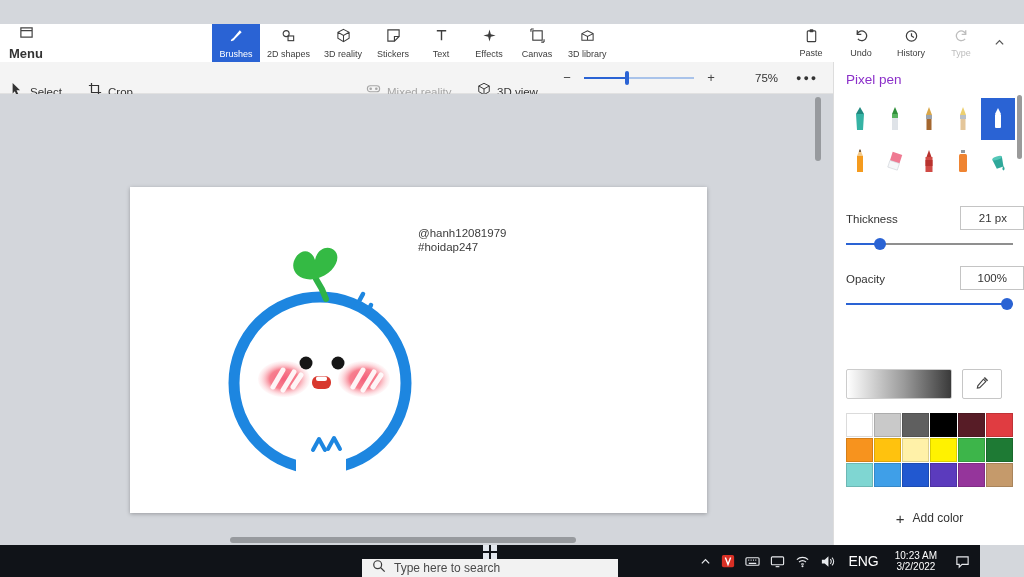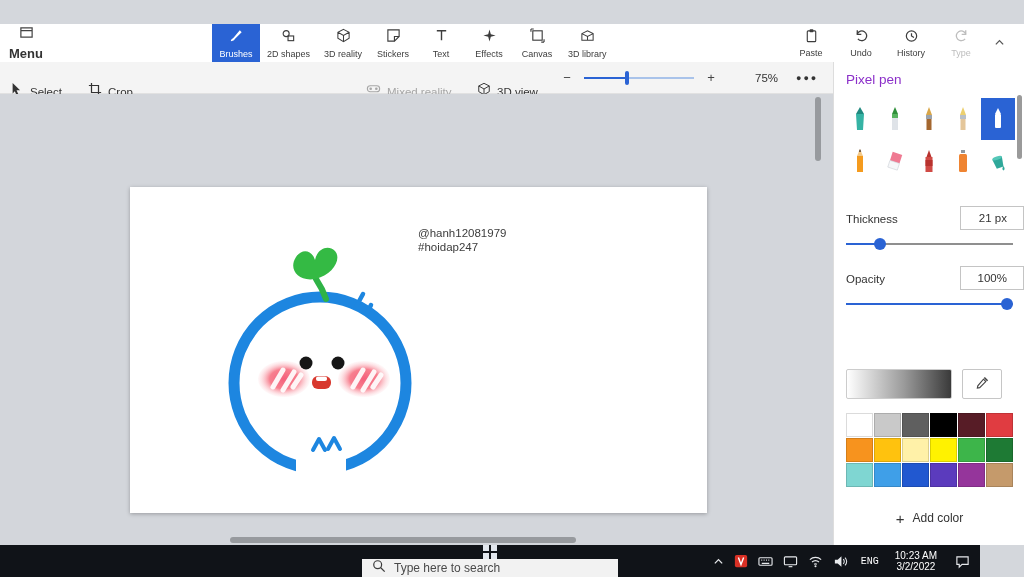--- a/index.html
+++ b/index.html
@@ -92,21 +92,21 @@
   .startbtn { width:44px; height:32px; display:flex; align-items:center; justify-content:center; cursor:pointer; }
   .winlogo { width:14px; height:14px; display:grid; grid-template-columns:1fr 1fr; gap:1.5px; }
   .winlogo i { background:#e2e7ee; }
   .searchbox { width:256px; height:32px; background:#f2f2f2; display:flex; align-items:center; gap:8px;
                padding-left:10px; color:#3c3c3c; cursor:text; }
   .searchbox .ph { font-size:12px; color:#4a4a4a; }
   .taskicons { display:flex; height:32px; align-items:center; }
   .ticon { width:37px; height:32px; display:flex; align-items:center; justify-content:center; cursor:pointer; }
   .tray { position:absolute; right:0; top:0; height:32px; display:flex; align-items:center; }
   .trayitem { height:32px; display:flex; align-items:center; justify-content:center; padding:0 5px; cursor:pointer; }
-  .lang { font-size:10px; padding:0 8px;font-family:Liberation Mono, monospace; }
+  .lang { font-size:14px; padding:0 8px; }
   .clock { text-align:center; font-size:10px; line-height:11.5px; padding:0 8px; cursor:default; }
 </style>
 </head>
 <body>
 
 <div id="app">
 
 
   <div class="ribbon">
     <div class="menu-btn">

